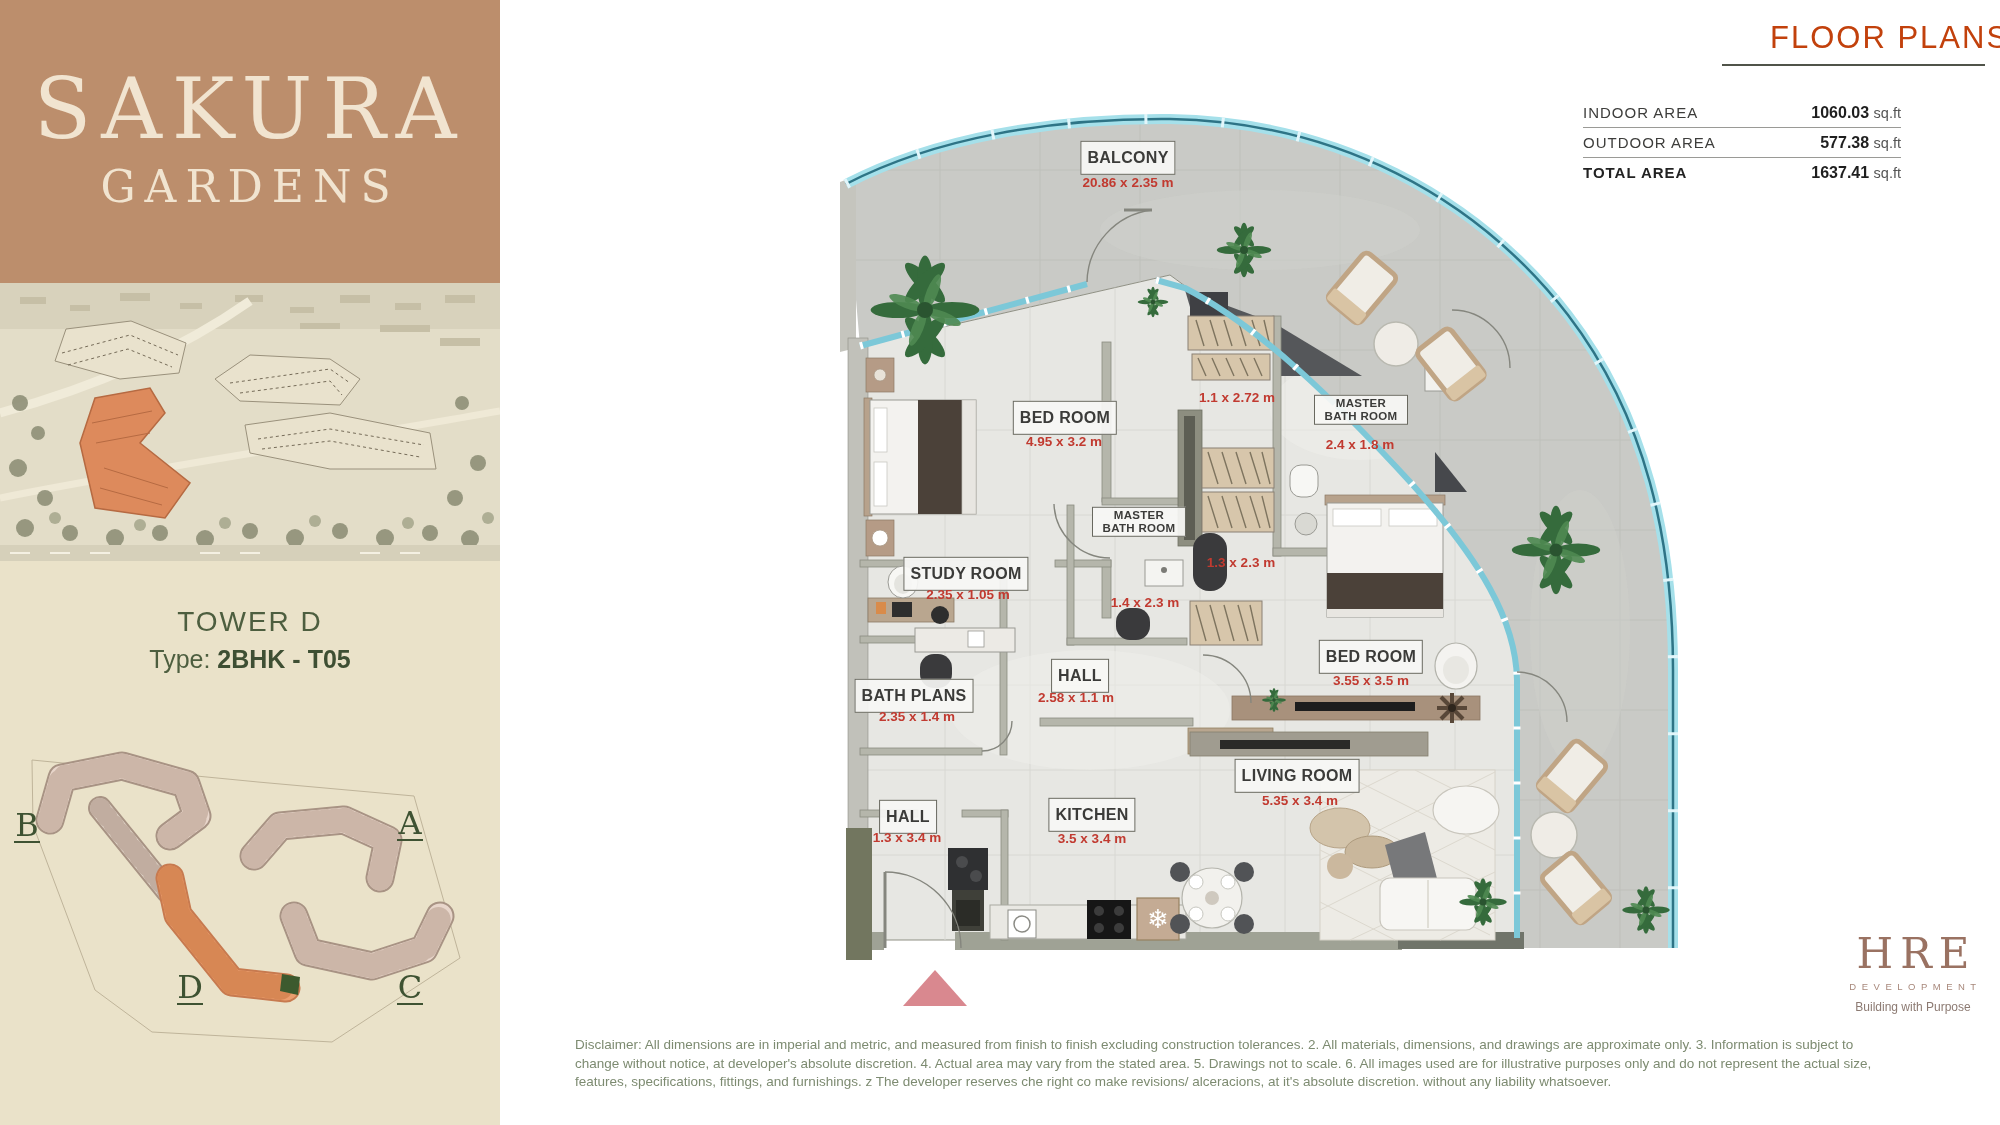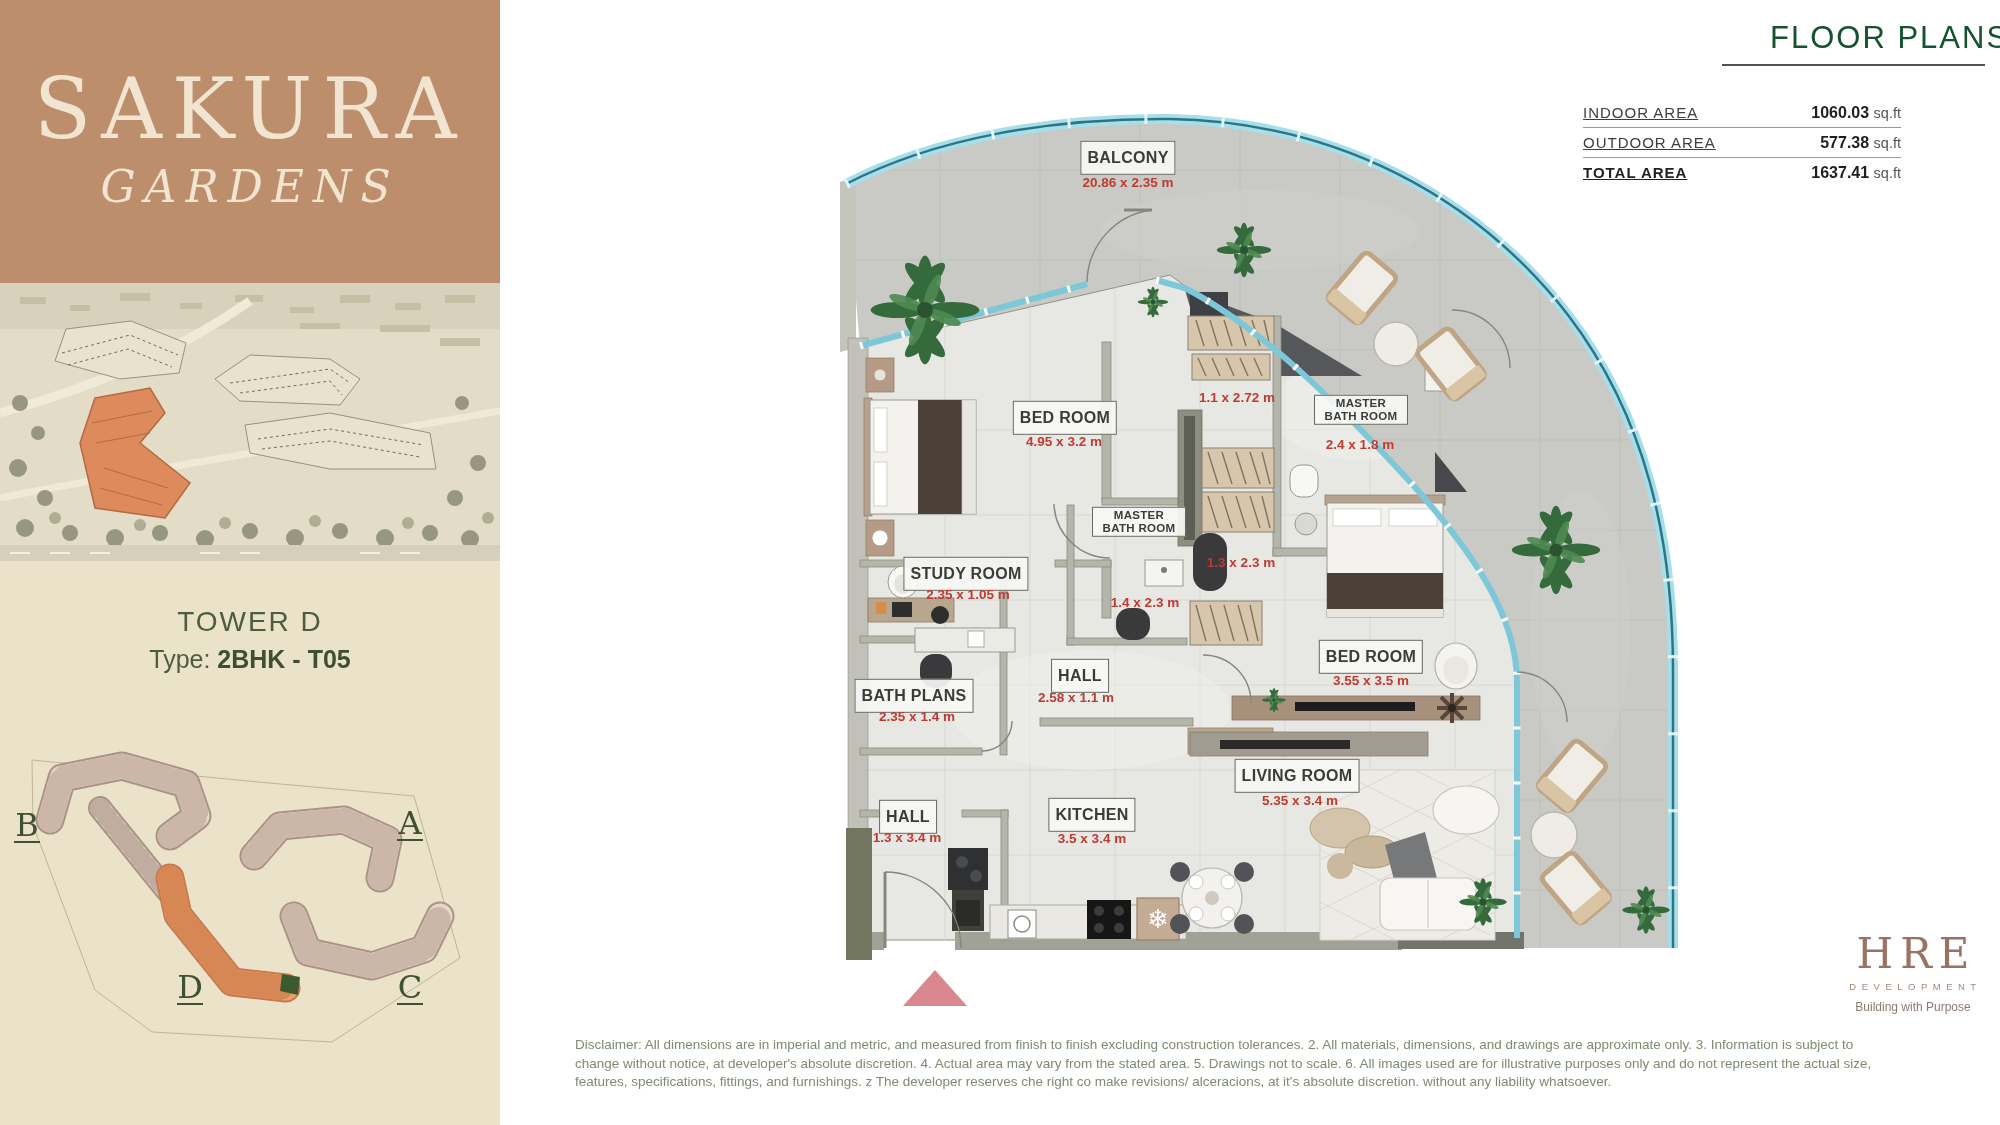--- a/index.html
+++ b/index.html
@@ -5,39 +5,39 @@
   html,body{margin:0;padding:0;background:#ffffff;}
   .stage{position:relative;width:2000px;height:1125px;overflow:hidden;background:#ffffff;
          font-family:"Liberation Sans",sans-serif;}
 
   
   .sidebar{position:absolute;left:0;top:0;width:500px;height:1125px;background:#eae2c9;}
   .brand{position:absolute;left:0;top:0;width:500px;height:283px;background:#bc8e6c;
          display:flex;flex-direction:column;align-items:center;justify-content:center;}
   .brand-title{font-family:"DejaVu Serif",serif;font-size:84px;letter-spacing:10px;
                color:#f1e4d0;font-weight:400;line-height:1;margin-top:-8px;}
-  .brand-sub{font-family:"DejaVu Serif",serif;font-style:italic;font-size:44px;letter-spacing:9px;
+  .brand-sub{font-family:"DejaVu Serif",serif;font-size:44px;letter-spacing:9px;
              color:#f1e4d0;margin-top:14px;line-height:1;}
   .aerial{position:absolute;left:0;top:283px;width:500px;height:278px;}
   .towerinfo{position:absolute;left:0;top:606px;width:500px;text-align:center;color:#4d5e3f;}
   .towerinfo .t1{font-size:28px;letter-spacing:2px;font-weight:400;}
   .towerinfo .t2{font-size:25px;margin-top:7px;}
   .towerinfo .t2 b{color:#3e4f33;}
   .towerinfo .t3{font-size:21px;margin-top:7px;}
   .siteplan{position:absolute;left:0;top:730px;width:500px;height:395px;}
 
   
   .fp-title{position:absolute;left:1770px;top:20px;width:215px;font-size:31px;letter-spacing:2px;
-            color:#14532d;font-weight:400;white-space:nowrap;}
+            color:#c2410c;font-weight:400;white-space:nowrap;}
   .fp-underline{position:absolute;left:1722px;top:64px;width:263px;height:2px;background:#50544a;}
 
   .areas{position:absolute;left:1583px;top:98px;width:318px;}
   .arow{display:flex;justify-content:space-between;align-items:baseline;padding:6px 0 5px 0;}
   .arow.sep{border-bottom:1px solid #9a9a96;}
-  .alabel{font-size:15px;letter-spacing:1px;color:#3d3d3b;text-decoration:underline;}
+  .alabel{font-size:15px;letter-spacing:1px;color:#3d3d3b;}
   .arow.total .alabel{font-weight:700;color:#222;}
   .aval{font-size:16px;}
   .aval b{color:#1f1f1f;}
   .aval .unit{font-weight:400;color:#555;font-size:14.5px;}
 
   
   .plan{position:absolute;left:840px;top:110px;width:860px;height:900px;}
   .plan svg{position:absolute;left:0;top:0;}
   .rlabel{position:absolute;transform:translate(-50%,-50%);background:rgba(247,247,245,.92);
           border:1px solid #68685f;color:#3b3b39;font-weight:700;font-size:16px;line-height:1.15;

